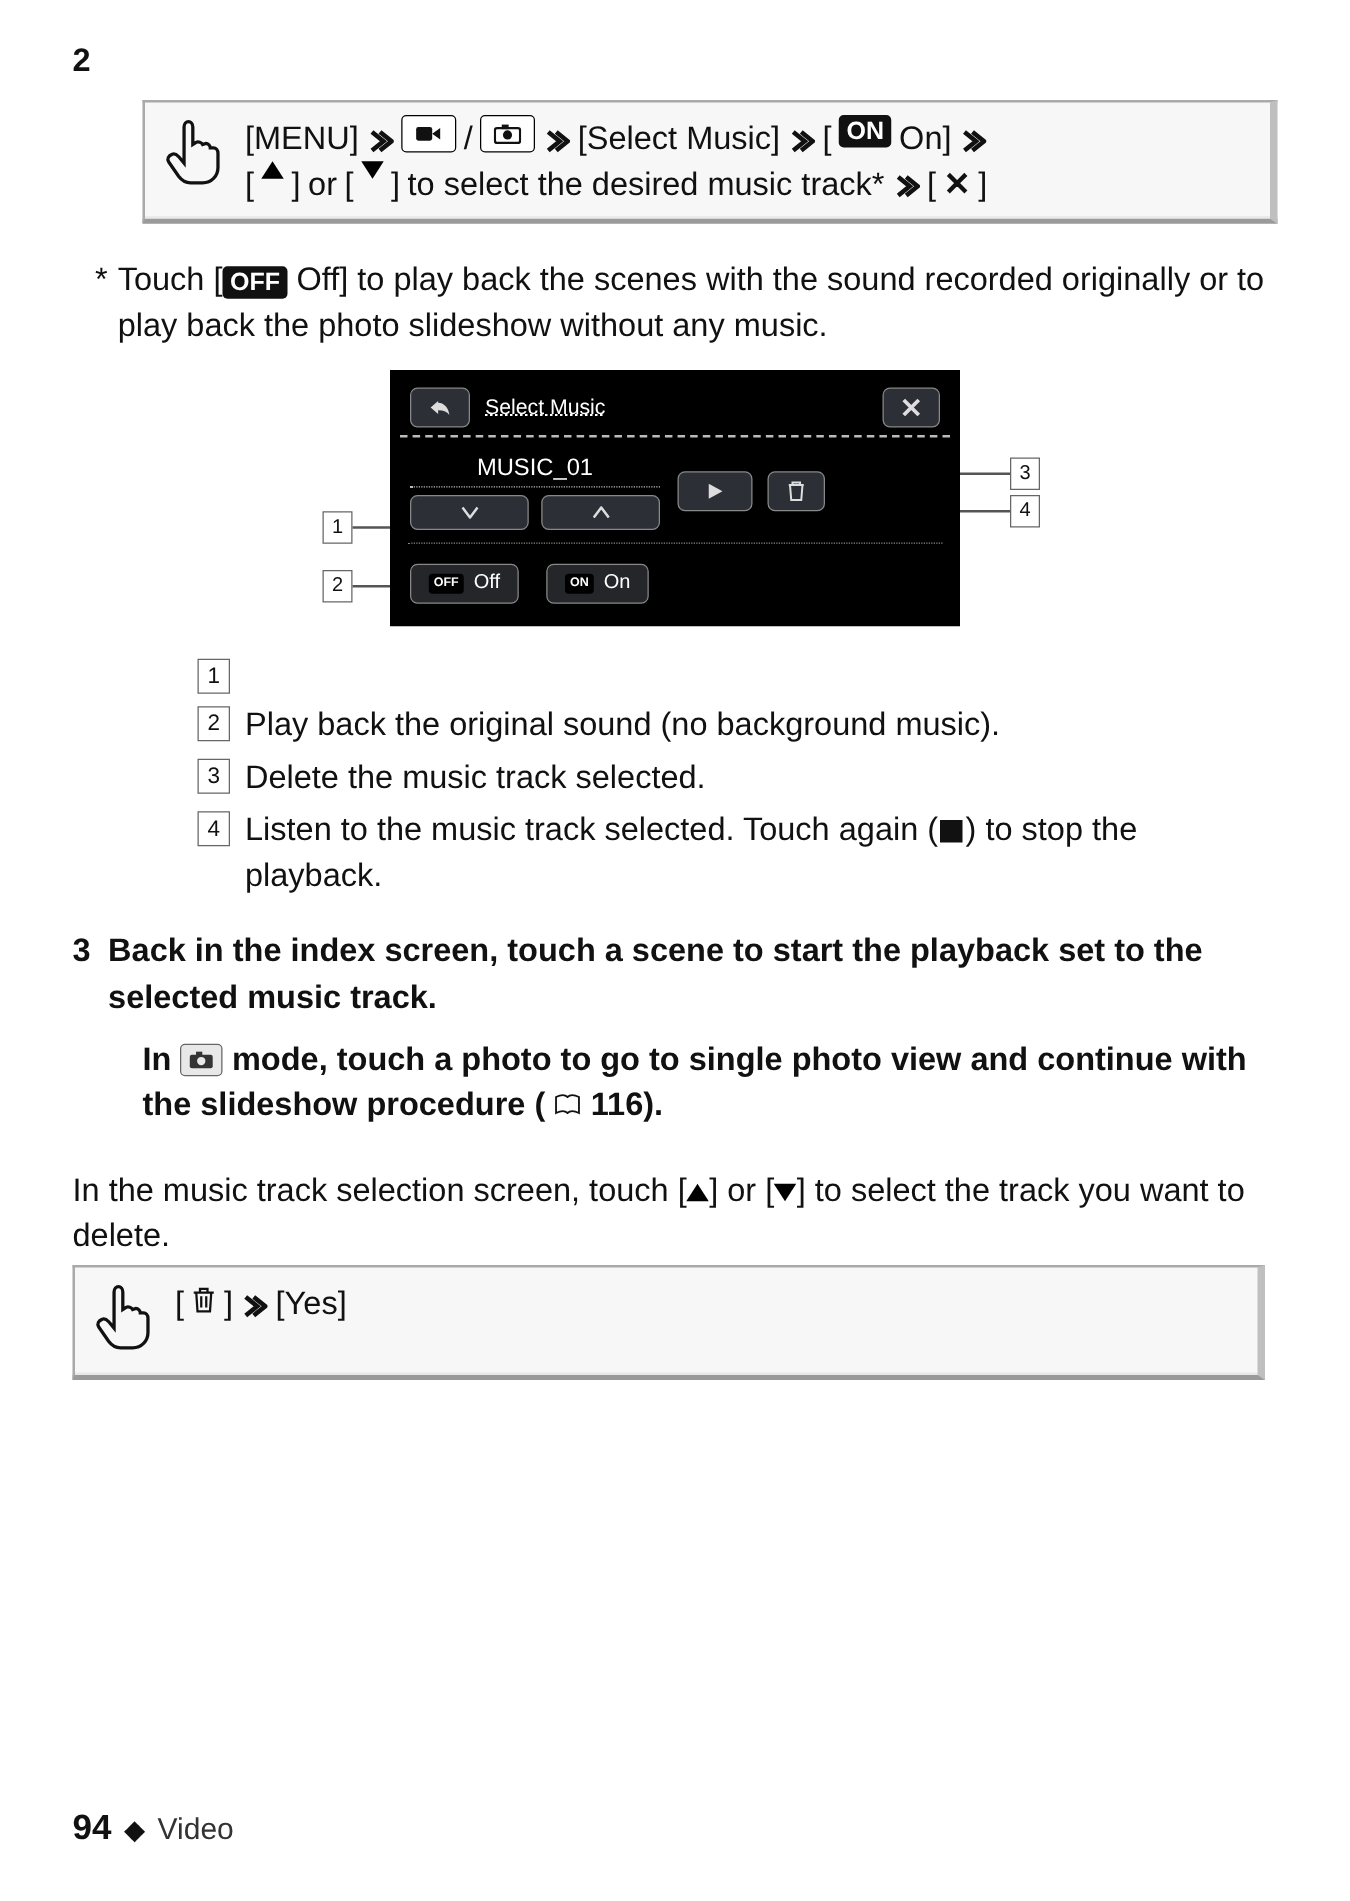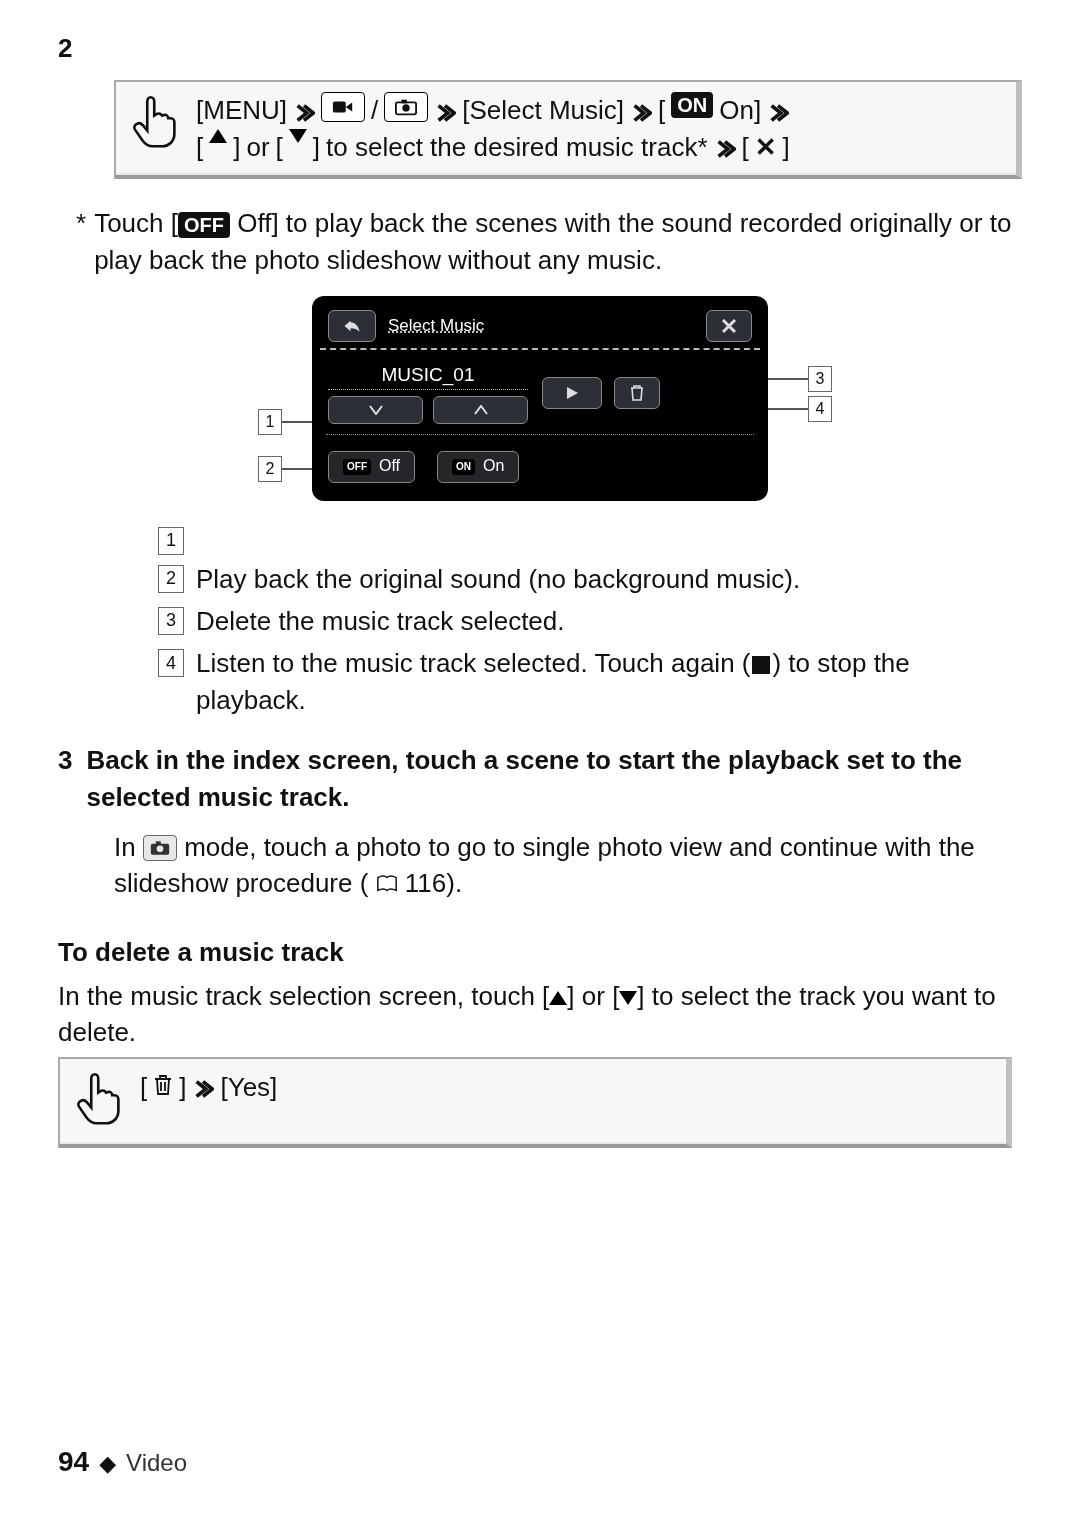--- a/index.html
+++ b/index.html
@@ -110,21 +110,20 @@
   .screenshot-wrap {
     display: flex;
     justify-content: center;
     margin: 12px 0 22px 0;
   }
   .screenshot {
     background: #000;
     width: 440px;
     padding: 8px 8px 12px 8px;
     position: relative;
-    border-radius: 12px;
   }
   .ss-title-row {
     display: flex;
     align-items: center;
     gap: 12px;
     padding: 6px 8px;
     border-bottom: 2px dashed #bbb;
   }
   .ss-btn {
     display: flex;
@@ -238,20 +237,21 @@
     display: inline-flex;
     align-items: center;
     justify-content: center;
     font-size: 18px;
     flex-shrink: 0;
     margin-top: 4px;
   }
   .sub-para {
     margin-left: 56px;
     margin-bottom: 30px;
+    font-weight: bold;
   }
   .h3 {
     font-weight: bold;
     margin: 4px 0 8px 0;
   }
   .book-icon {
     display:inline-block;
     vertical-align:middle;
   }
   .page-footer {
@@ -467,21 +467,20 @@
           <rect x="7" y="1" width="6" height="4" fill="#333"></rect>
         </svg>
     </span>
     <span> mode, touch a photo to go to single photo view and continue with the slideshow procedure (</span>
     <span class="book-icon"><svg width="22" height="20" viewBox="0 0 24 20">
           <path d="M2 3c4-2 8-2 10 0 2-2 6-2 10 0v14c-4-2-8-2-10 0-2-2-6-2-10 0V3z" fill="none" stroke="#111" stroke-width="1.6"></path>
         </svg></span>
     <span> 116).</span>
   </div>
 
-  <div class="h3">To delete a music track</div>
   <div style="margin-bottom:6px;">
     <span>In the music track selection screen, touch [</span><span class="tri-up"></span><span>] or [</span><span class="tri-down"></span><span>] to select the track you want to delete.</span>
   </div>
 
   <div class="touch-box touch-box-2">
     <span class="touch-hand">
       <svg viewBox="0 0 64 64">
           <path d="M26 6c2 0 4 2 4 5v16l3-2c2-1 5 0 6 2l3-1c2 0 4 2 4 4l3 0c2 0 4 2 4 5v13c0 8-6 14-14 14H28c-5 0-8-2-11-6l-9-13c-2-3 0-6 3-7 2-1 4 0 6 2l5 6V11c0-3 2-5 4-5z" fill="none" stroke="#111" stroke-width="3"></path>
         </svg>
     </span>

